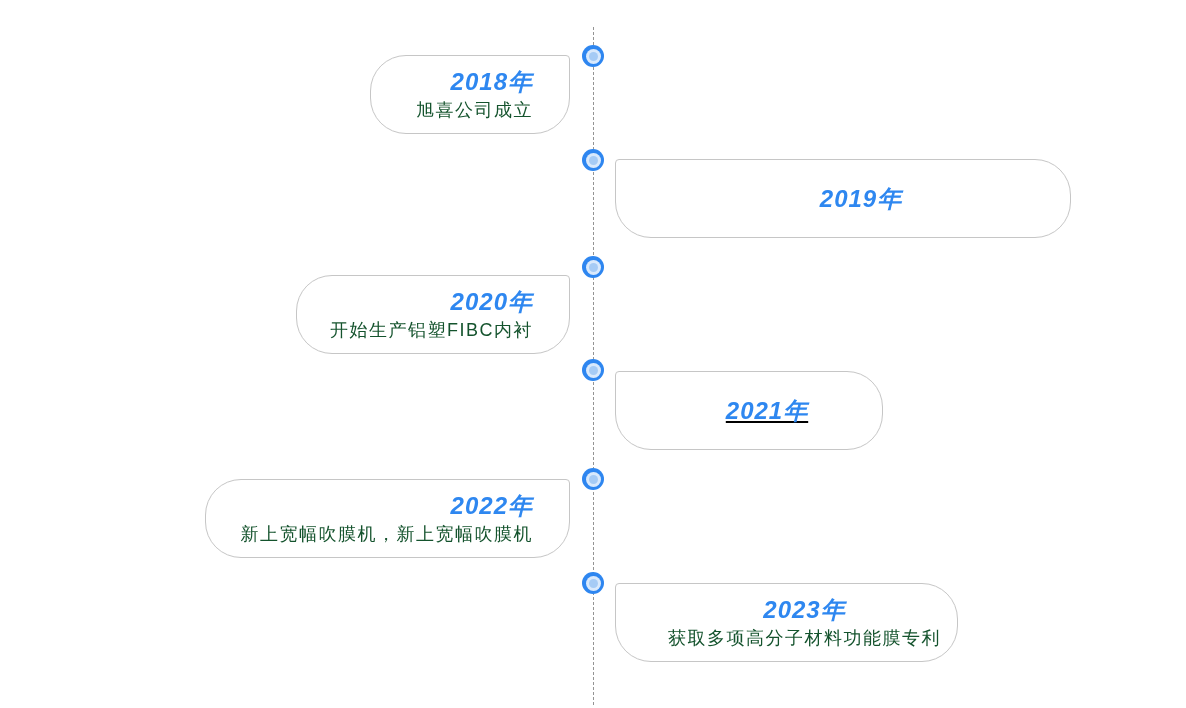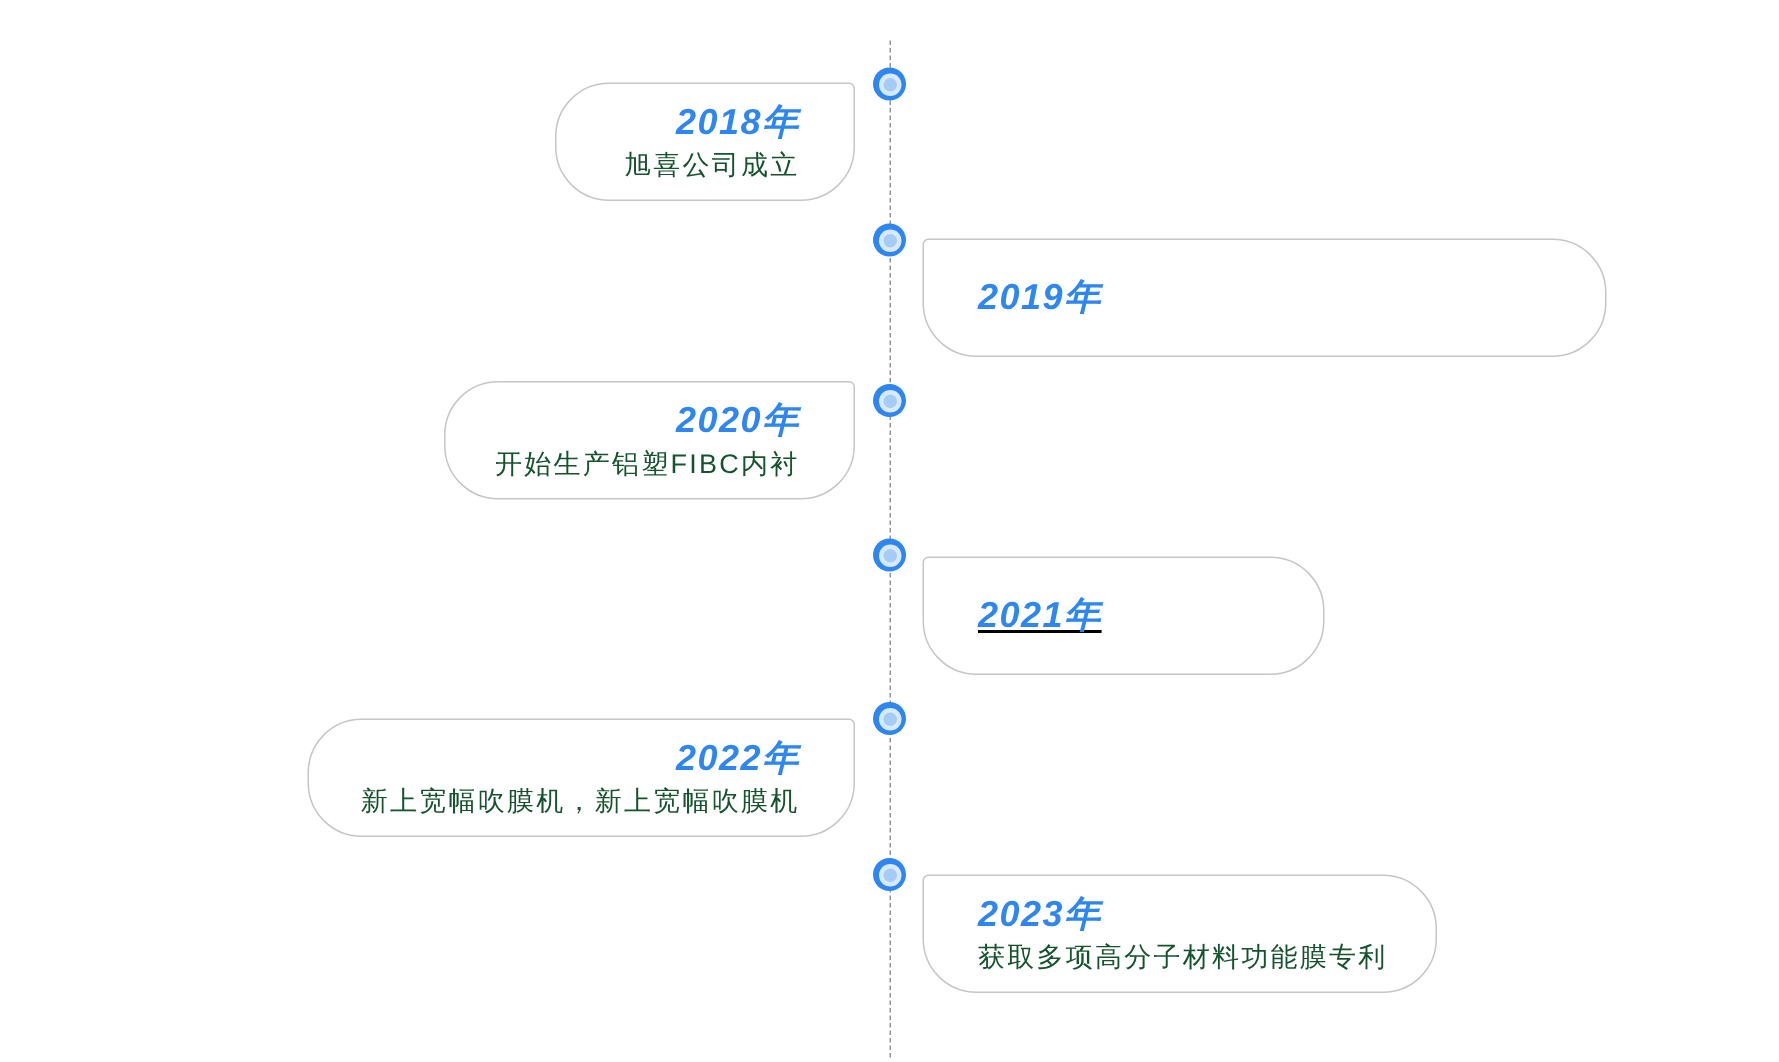--- a/index.html
+++ b/index.html
@@ -58,20 +58,21 @@
   }
   .card.left {
     border-radius: 36px 4px 36px 36px;
     text-align: right;
     padding-right: 36px;
   }
   .card.right {
     border-radius: 4px 36px 36px 36px;
     text-align: left;
     padding-left: 36px;
+    align-items: center;
   }
   .year {
     color: #2e87f0;
     font-size: 24px;
     font-weight: bold;
     font-style: italic;
     line-height: 30px;
     letter-spacing: 1px;
     white-space: nowrap;
   }
@@ -123,21 +124,21 @@
 
   <div class="card left" style="left:370px; top:55px; width:200px;align-items:flex-end;">
     <div class="year">2018年</div>
     <div class="desc">旭喜公司成立</div>
   </div>
 
   <div class="card right" style="left:615px; top:159px; width:456px;">
     <div class="year">2019年</div>
   </div>
 
-  <div class="card left" style="left:296px; top:254px; width:274px;">
+  <div class="card left" style="left:296px; top:275px; width:274px;">
     <div class="year">2020年</div>
     <div class="desc">开始生产铝塑FIBC内衬</div>
   </div>
 
   <div class="card right" style="left:615px; top:371px; width:268px;text-decoration:underline;">
     <div class="year">2021年</div>
   </div>
 
   <div class="card left" style="left:205px; top:479px; width:365px;">
     <div class="year">2022年</div>

